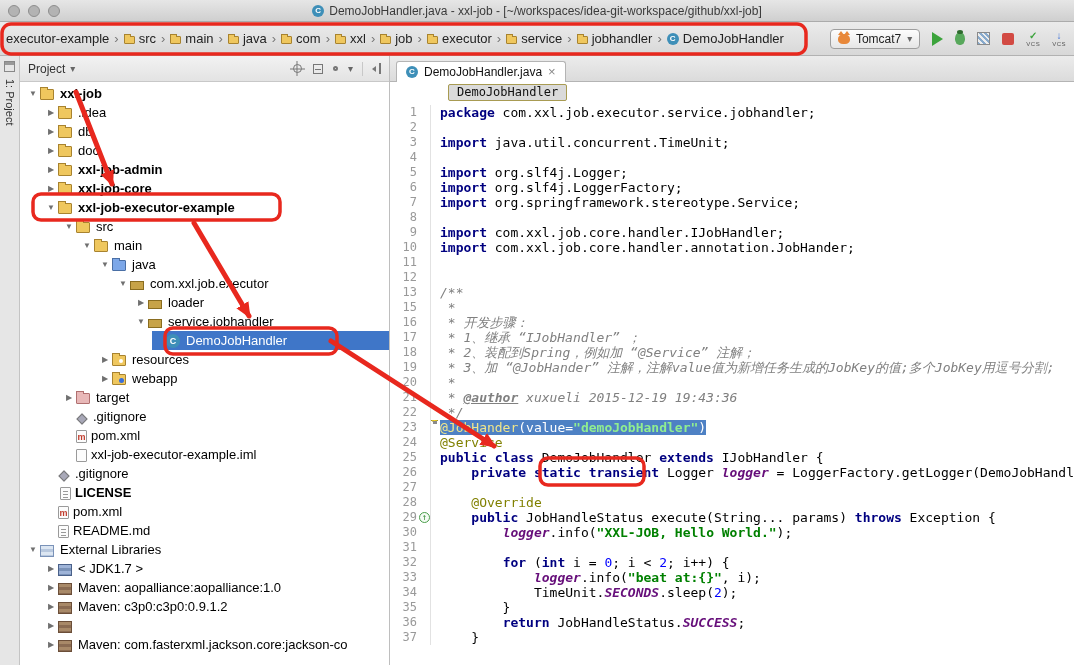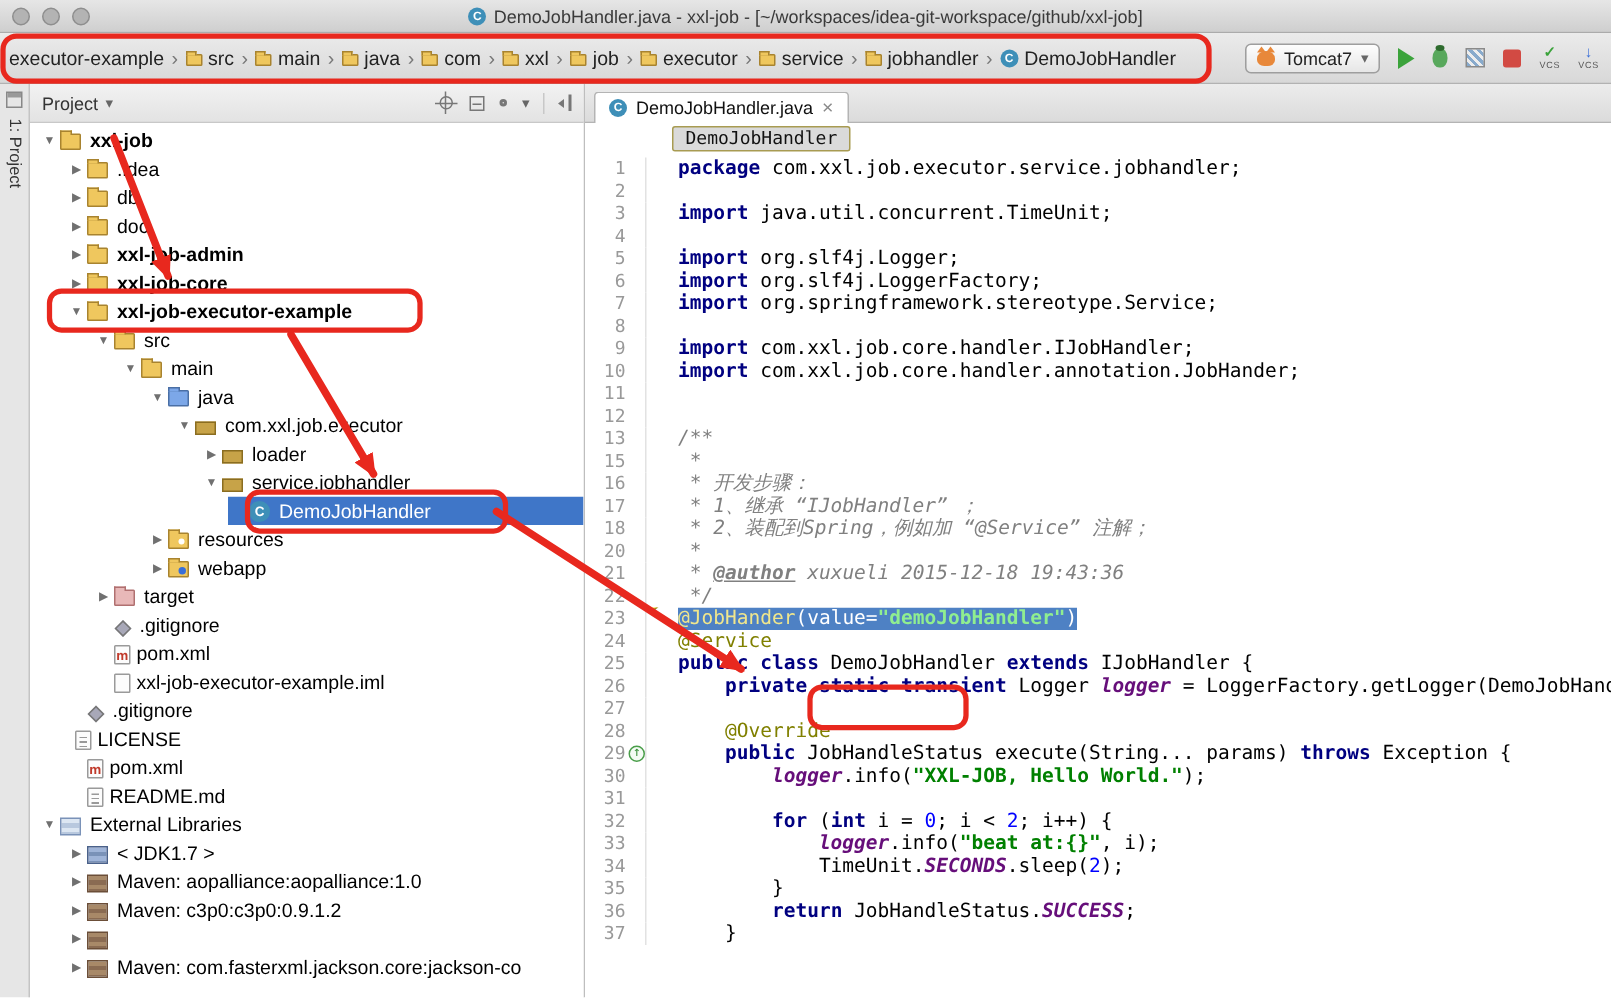--- a/index.html
+++ b/index.html
@@ -112,21 +112,21 @@
          padding:3px 9px; font-size:12px; color:#111; border-radius:3px 3px 0 0; margin-bottom:-1px; }
   .tab .close { color:#8A8A8A; font-size:13px; line-height:10px; }
   .chip-row { height:21px; flex:none; position:relative; background:#fff; }
   .chip { position:absolute; left:58px; top:2px; border:1px solid #A89B52; background:#DADADA; color:#111;
           padding:0 8px; font-size:12px; line-height:15px; border-radius:2px; font-family:"DejaVu Sans Mono", monospace; }
 
   .code { flex:1; overflow:hidden; font-family:"DejaVu Sans Mono", monospace; font-size:13px; padding-top:2px; }
   .cl { display:flex; height:15px; line-height:15px; position:relative; }
   .ln { display:inline-block; width:40px; flex:none; text-align:right; padding-right:13px; color:#999;
         font-size:12px; position:relative; }
-  .lt { flex:1; white-space:pre; position:relative; border-left:1px solid #E2E2E2; padding-left:21px; min-width:0; overflow:hidden; }
+  .lt { flex:1; white-space:pre; position:relative; border-left:1px solid #E2E2E2; padding-left:9px; min-width:0; overflow:hidden; }
   .seg-kw { color:var(--keyword,#000080); font-weight:bold; }
   .seg-pl { color:#000; }
   .seg-st { color:var(--string,#008000); font-weight:bold; }
   .seg-nm { color:var(--number,#0000FF); }
   .seg-cm { color:var(--comment,#808080); font-style:italic; }
   .seg-tg { color:var(--comment,#808080); font-style:italic; font-weight:bold; text-decoration:underline; }
   .seg-an { color:var(--annotation,#808000); }
   .seg-fd, .seg-sf { color:var(--field,#660E7A); font-weight:bold; font-style:italic; }
   .selbg { background:var(--editor-selection,#4E81C4); }
   .selbg .seg-pl { color:#FFFFFF; } .selbg .seg-an { color:#F0E68C; } .selbg .seg-st { color:#90EE90; }
@@ -394,21 +394,21 @@
               <span class="tlabel">xxl-job-executor-example.iml</span>
             </span>
           </div>
           <div class="tree-row" style="padding-left: 24px;">
             <span class="row-inner">
               <span class="twisty"></span>
               <span class="ticon gitignore"></span>
               <span class="tlabel">.gitignore</span>
             </span>
           </div>
-          <div class="tree-row" style="padding-left: 16px;">
+          <div class="tree-row" style="padding-left: 26px; font-weight: bold;">
             <span class="row-inner">
               <span class="twisty"></span>
               <span class="ticon text"></span>
               <span class="tlabel">LICENSE</span>
             </span>
           </div>
           <div class="tree-row" style="padding-left: 24px;">
             <span class="row-inner">
               <span class="twisty"></span>
               <span class="ticon maven">m</span>
@@ -540,26 +540,30 @@
           </div>
           <div class="cl">
             <span class="ln">17</span>
             <span class="lt"><span class="seg-cm"> * 1、继承 “IJobHandler” ；</span></span>
           </div>
           <div class="cl">
             <span class="ln">18</span>
             <span class="lt"><span class="seg-cm"> * 2、装配到Spring，例如加 “@Service” 注解；</span></span>
           </div>
           <div class="cl">
+            <span class="ln">19</span>
+            <span class="lt"><span class="seg-cm"> * 3、加 “@JobHander” 注解，注解value值为新增任务生成的JobKey的值;多个JobKey用逗号分割;</span></span>
+          </div>
+          <div class="cl">
             <span class="ln">20</span>
             <span class="lt"><span class="seg-cm"> *</span></span>
           </div>
           <div class="cl">
             <span class="ln">21</span>
-            <span class="lt"><span class="seg-cm"> * </span><span class="seg-tg">@author</span><span class="seg-cm"> xuxueli 2015-12-18 19:43:36</span></span>
+            <span class="lt"><span class="seg-cm"> * </span><span class="seg-tg">@author</span><span class="seg-cm"> xuxueli 2015-12-19 19:43:36</span></span>
           </div>
           <div class="cl">
             <span class="ln">22</span>
             <span class="lt"><span class="seg-cm"> */</span></span>
           </div>
           <div class="cl">
             <span class="ln">23</span>
             <span class="lt"><span class="selbg"><span class="seg-an">@JobHander</span><span class="seg-pl">(value=</span><span class="seg-st">"demoJobHandler"</span><span class="seg-pl">)</span></span><span class="bulb"></span></span>
           </div>
           <div class="cl">

